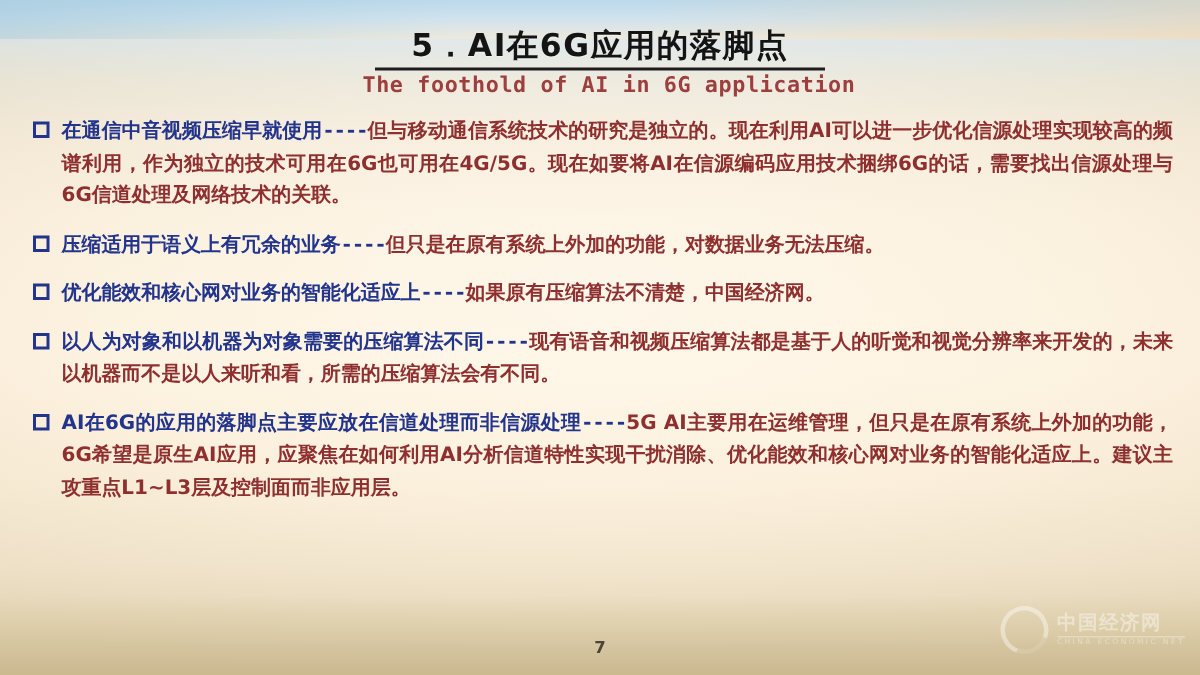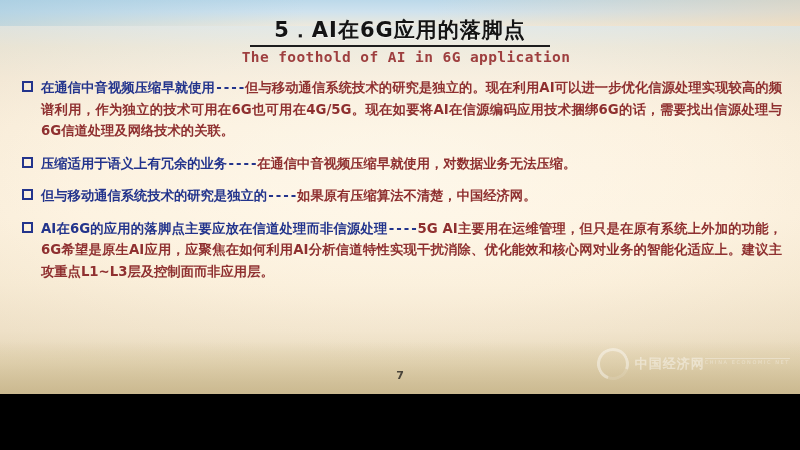--- a/index.html
+++ b/index.html
@@ -3,21 +3,21 @@
 <meta charset="utf-8">
 <style>
   html, body {
     margin: 0;
     padding: 0;
     background: #000;
   }
   #slide {
     position: relative;
     width: 800px;
-    height: 394px;
+    height: 450px;
     overflow: hidden;
     font-family: "Liberation Sans", "DejaVu Sans", sans-serif;
     background:
       linear-gradient(to bottom,
         #cfe3ef 0%,
         #dce9f0 5%,
         #ece9dd 12%,
         #f6ecdc 20%,
         #fbf0de 32%,
         #fdf2e0 55%,
@@ -167,20 +167,21 @@
   }
   .watermark .wm-mark {
     width: 26px; height: 26px;
     border-radius: 50%;
     border: 3px solid rgba(255,255,255,0.9);
     border-bottom-color: rgba(255,255,255,0.25);
     transform: rotate(-25deg);
   }
   .watermark .wm-text {
     display: flex;
+    flex-direction: column;
     line-height: 1.05;
   }
   .watermark .wm-cn {
     font-family: "DejaVu Sans", "Liberation Sans", sans-serif;
     font-size: 13px;
     font-weight: bold;
     color: rgba(255,255,255,0.92);
     letter-spacing: 1px;
   }
   .watermark .wm-en {
@@ -216,31 +217,37 @@
       <div class="bullet">
         <span class="bullet-marker"></span>
         <div class="bullet-body">
           <span class="lead">在通信中音视频压缩早就使用</span><span class="dashes">----</span><span class="rest">但与移动通信系统技术的研究是独立的。现在利用AI可以进一步优化信源处理实现较高的频谱利用，作为独立的技术可用在6G也可用在4G/5G。现在如要将AI在信源编码应用技术捆绑6G的话，需要找出信源处理与6G信道处理及网络技术的关联。</span>
         </div>
       </div>
 
       <div class="bullet">
         <span class="bullet-marker"></span>
         <div class="bullet-body">
-          <span class="lead">压缩适用于语义上有冗余的业务</span><span class="dashes">----</span><span class="rest">在通信中音视频压缩早就使用，对数据业务无法压缩。</span>
-        </div>
-      </div>
-
-      <div class="bullet">
-        <span class="bullet-marker"></span>
-        <div class="bullet-body">
-          <span class="lead">但与移动通信系统技术的研究是独立的</span><span class="dashes">----</span><span class="rest">如果原有压缩算法不清楚，中国经济网。</span>
-        </div>
-      </div>
-
+          <span class="lead">压缩适用于语义上有冗余的业务</span><span class="dashes">----</span><span class="rest">但只是在原有系统上外加的功能，对数据业务无法压缩。</span>
+        </div>
+      </div>
+
+      <div class="bullet">
+        <span class="bullet-marker"></span>
+        <div class="bullet-body">
+          <span class="lead">优化能效和核心网对业务的智能化适应上</span><span class="dashes">----</span><span class="rest">如果原有压缩算法不清楚，中国经济网。</span>
+        </div>
+      </div>
+
+      <div class="bullet">
+        <span class="bullet-marker"></span>
+        <div class="bullet-body">
+          <span class="lead">以人为对象和以机器为对象需要的压缩算法不同</span><span class="dashes">----</span><span class="rest">现有语音和视频压缩算法都是基于人的听觉和视觉分辨率来开发的，未来以机器而不是以人来听和看，所需的压缩算法会有不同。</span>
+        </div>
+      </div>
 
       <div class="bullet">
         <span class="bullet-marker"></span>
         <div class="bullet-body">
           <span class="lead">AI在6G的应用的落脚点主要应放在信道处理而非信源处理</span><span class="dashes">----</span><span class="rest">5G AI主要用在运维管理，但只是在原有系统上外加的功能，6G希望是原生AI应用，应聚焦在如何利用AI分析信道特性实现干扰消除、优化能效和核心网对业务的智能化适应上。建议主攻重点L1~L3层及控制面而非应用层。</span>
         </div>
       </div>
 
     </div>
   </div>

